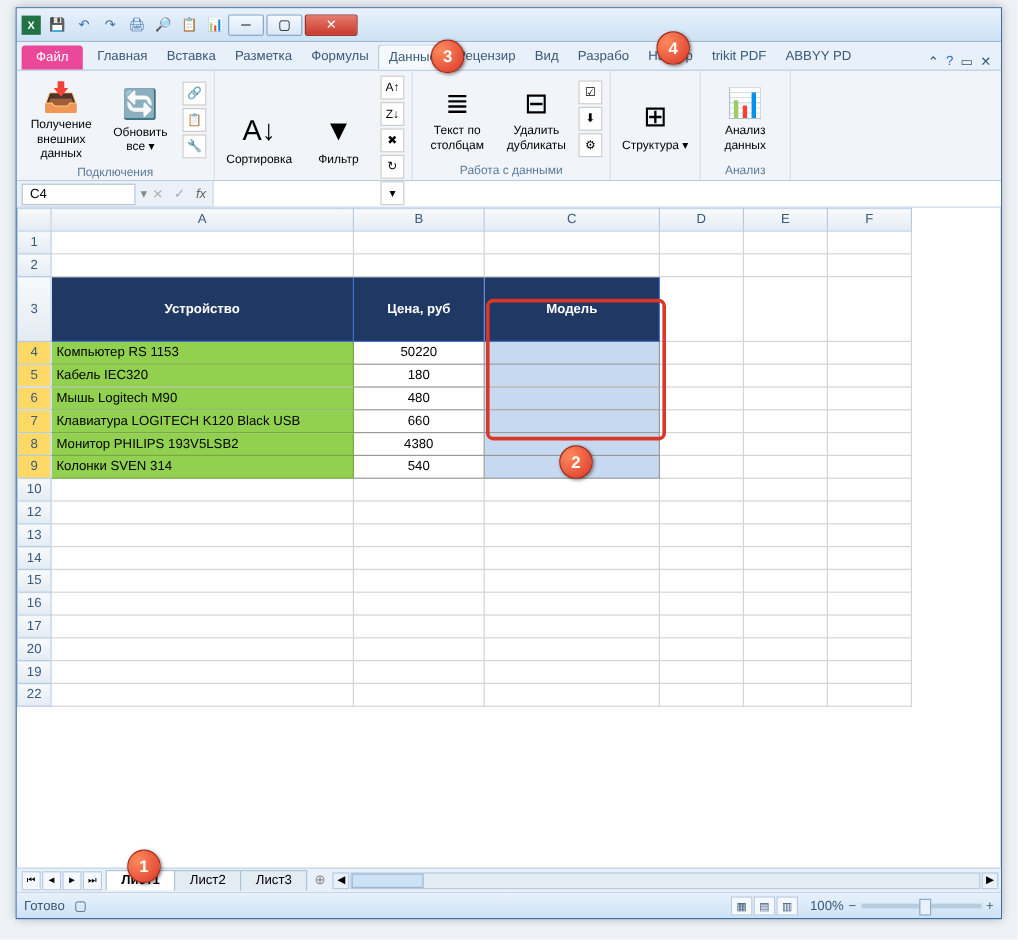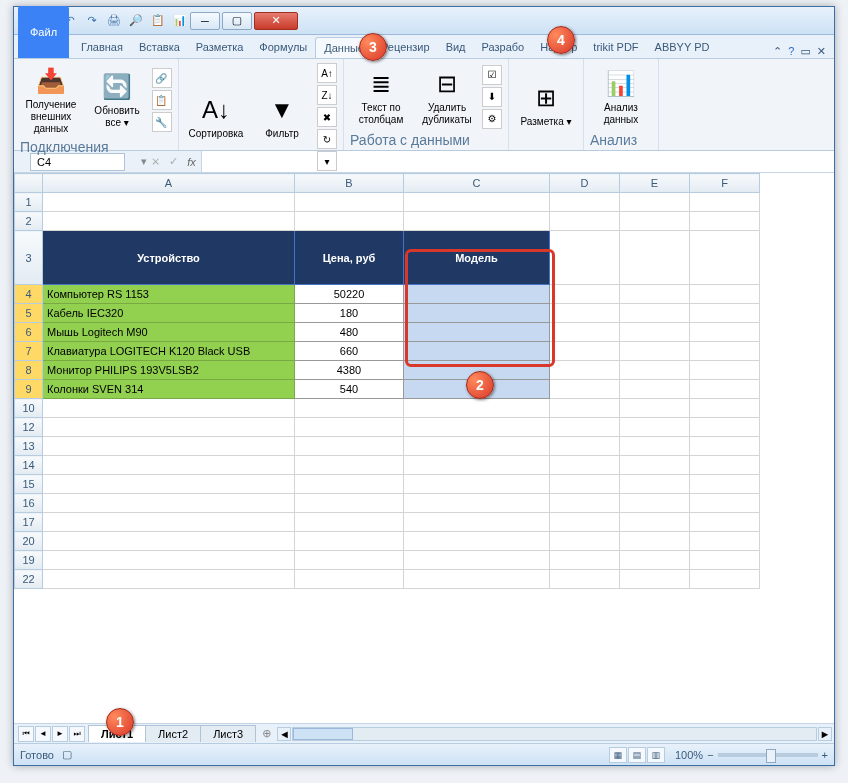--- a/index.html
+++ b/index.html
@@ -7,35 +7,35 @@
 .window{width:822px;height:760px;margin:6px auto;border:1px solid #3a6ea5;background:#fff;display:flex;flex-direction:column;box-shadow:0 0 8px rgba(0,0,0,.3)}
 .titlebar{height:28px;background:linear-gradient(#e8f1fb,#cde2f5);display:flex;align-items:center;padding:0 4px;border-bottom:1px solid #9db8d8}
 .title-excel-icon{width:16px;height:16px;background:#217346;color:#fff;font-size:9px;font-weight:bold;display:flex;align-items:center;justify-content:center;margin-right:4px}
 .qat{display:flex;gap:2px;align-items:center}
 .qat-btn{width:20px;height:20px;display:flex;align-items:center;justify-content:center;color:#3b6ea5}
 .doctitle{flex:1;text-align:center;color:#4a6a8a;font-size:12px}
 .winctrl{display:flex;gap:2px}
 .winbtn{width:30px;height:18px;border:1px solid #8ba8c4;background:linear-gradient(#f5faff,#d8e7f5);display:flex;align-items:center;justify-content:center;border-radius:2px}
 .winbtn.close{background:linear-gradient(#e67a6f,#c83a2a);border-color:#a03024;color:#fff;width:44px}
 .ribbon-tabs{height:24px;background:#e8f0fa;display:flex;align-items:flex-end;padding-left:4px;border-bottom:1px solid #b8cce0;position:relative}
-.file-tab{background:#3b82f6;color:#fff;padding:20px 12px;font-size:11px;border-radius:3px 3px 0 0;margin-right:4px}
+.file-tab{background:#ec4899;color:#fff;padding:4px 12px;font-size:11px;border-radius:3px 3px 0 0;margin-right:4px}
 .rtab{padding:4px 8px;color:#3a5a7a;cursor:pointer}
 .rtab.active{background:#f5f9fd;border:1px solid #b8cce0;border-bottom:none;border-radius:3px 3px 0 0}
 .ribbon-help{margin-left:auto;display:flex;gap:6px;padding-right:8px;color:#3a5a7a}
 .ribbon{height:92px;background:#f1f5fa;border-bottom:1px solid #b8cce0;display:flex}
 .rgroup{border-right:1px solid #d5e0ed;padding:4px 6px 0;display:flex;flex-direction:column;align-items:center;position:relative}
 .rgroup-content{flex:1;display:flex;align-items:center;gap:4px}
-.rgroup-label{font-size:14px;color:#5a7a9a;padding:2px 0;text-align:left;width:100%}
+.rgroup-label{font-size:10px;color:#5a7a9a;padding:2px 0;text-align:center;width:100%}
 .big-btn{display:flex;flex-direction:column;align-items:center;width:62px;text-align:center;gap:2px;padding:2px}
 .big-btn .ic{width:32px;height:32px;display:flex;align-items:center;justify-content:center;font-size:24px}
 .big-btn .lbl{font-size:10px;line-height:1.2}
 .small-btns{display:flex;flex-direction:column;gap:2px}
 .sbtn{width:20px;height:20px;display:flex;align-items:center;justify-content:center;background:#fff;border:1px solid #ccc;font-size:10px}
 .namebox-row{height:22px;border-bottom:1px solid #c5d5e5;display:flex;align-items:center;background:#eaf1f9}
-.namebox{width:95px;border:1px solid #b0c4d8;background:#fff;margin:0 16px;padding:2px 6px;font-size:11px}
+.namebox{width:95px;border:1px solid #b0c4d8;background:#fff;margin:0 4px;padding:2px 6px;font-size:11px}
 .fx{width:18px;text-align:center;color:#666;font-style:italic}
 .formula-bar{flex:1;border-left:1px solid #c5d5e5;height:100%;background:#fff}
 .sheet{flex:1;display:flex;overflow:hidden;position:relative}
 .grid{flex:1;overflow:auto;position:relative}
 table{border-collapse:collapse;table-layout:fixed}
 th,td{border:1px solid #d4d4d4;height:19px;padding:0 4px;font-size:11px;text-align:left;background:#fff;overflow:hidden;white-space:nowrap}
 th{background:linear-gradient(#f7fafc,#e3ebf3);text-align:center;color:#3a5a7a;font-weight:normal;border-color:#b8cce0}
 th.rowh{width:28px}
 .col-A{width:252px}.col-B{width:109px}.col-C{width:146px}.col-D{width:70px}.col-E{width:70px}.col-F{width:70px}
 .hdr{background:#1f3864!important;color:#fff;font-weight:bold;text-align:center;border:1px solid #4472c4!important}
@@ -162,21 +162,21 @@
             <div class="sbtn">⬇</div>
             <div class="sbtn">⚙</div>
           </div>
         </div>
         <div class="rgroup-label">Работа с данными</div>
       </div>
       <div class="rgroup">
         <div class="rgroup-content">
           <div class="big-btn">
             <div class="ic">⊞</div>
-            <div class="lbl">Разметка ▾</div>
+            <div class="lbl">Структура ▾</div>
           </div>
         </div>
         <div class="rgroup-label"></div>
       </div>
       <div class="rgroup">
         <div class="rgroup-content">
           <div class="big-btn">
             <div class="ic">📊</div>
             <div class="lbl">Анализ данных</div>
           </div>

